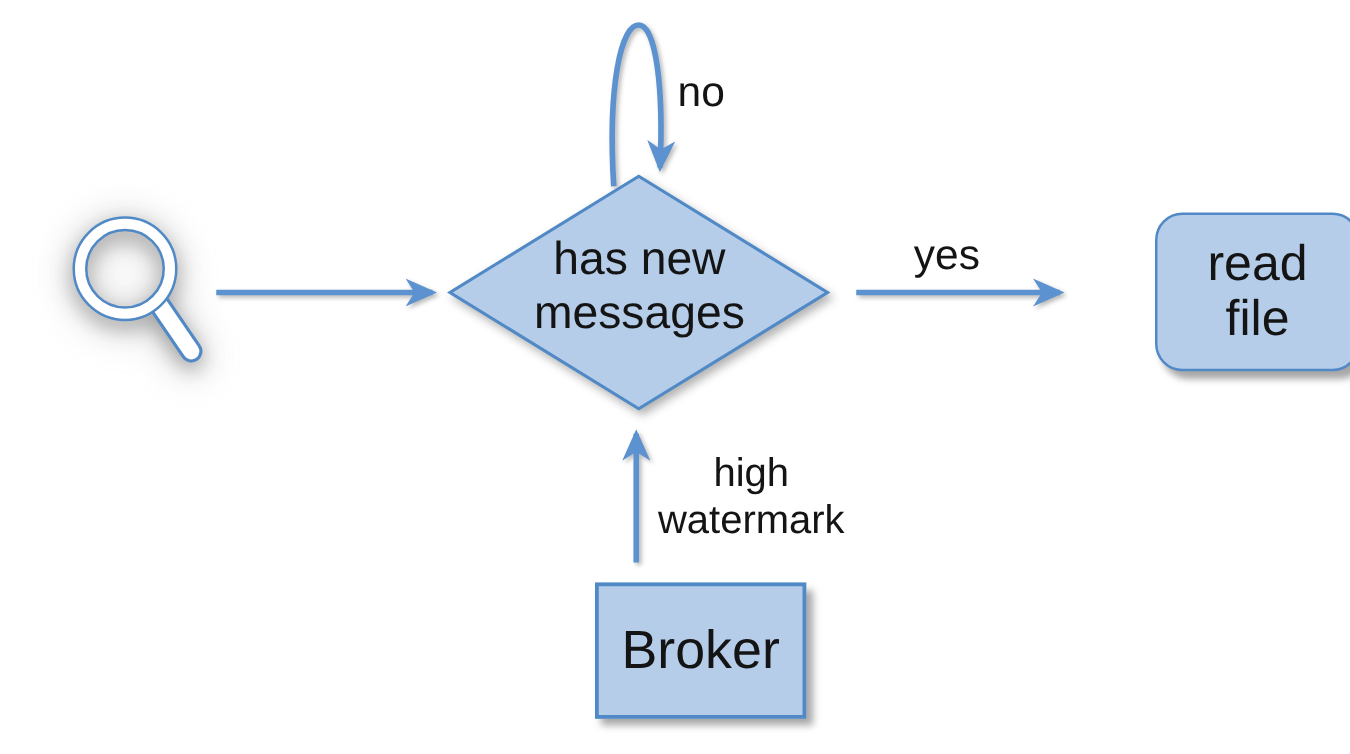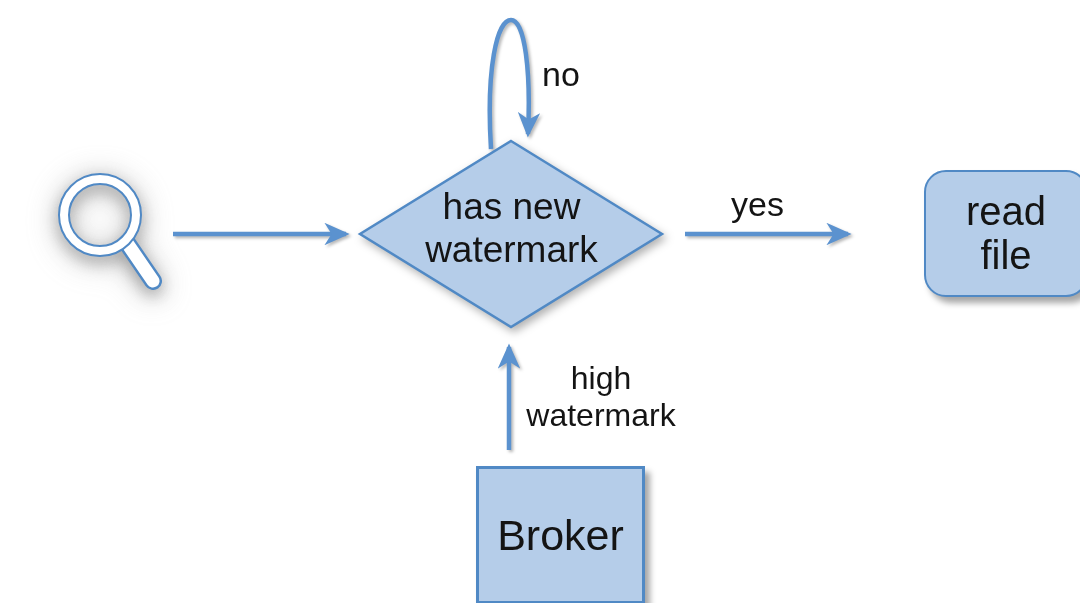--- a/index.html
+++ b/index.html
@@ -45,21 +45,21 @@
     text-align:center;
     margin-left:48px;
   }
   #read-file-box{
     left:876px;top:170px;width:164px;height:127px;
     border-radius:22px;border-width:2.5px;
     font-size:40px;line-height:1.08;
   }
   #read-file-box .wrap{width:114px;}
   #broker-box{
-    left:428px;top:466px;width:169px;height:138px;
+    left:428px;top:466px;width:169px;height:109px;
     font-size:43px;
   }
   
   .label{position:absolute;color:var(--text);}
   #decision-label{left:381px;top:186px;width:261px;text-align:center;font-size:37px;line-height:1.15;}
   #no-label{left:542px;top:55px;font-size:34px;text-align:right;}
   #yes-label{left:715px;top:185px;width:85px;text-align:center;font-size:34px;}
   #hw-label{left:509px;top:360px;width:184px;text-align:center;font-size:32px;line-height:1.17;}
 </style>
 </head>
@@ -84,21 +84,21 @@
     <g class="arrows">
       <line x1="173" y1="234" x2="346" y2="234" class="arrow-line" marker-end="url(#ah)"></line>
       <line x1="685" y1="234" x2="848" y2="234" class="arrow-line" marker-end="url(#ah)"></line>
       <line x1="509" y1="450" x2="509" y2="347" class="arrow-line" marker-end="url(#ah)"></line>
       <path d="M 491 149 C 486 68 497 20 511 20 C 525 20 531 72 528 134" class="arrow-line" marker-end="url(#ah)"></path>
     </g>
 
     <polygon points="511,141 662,234 511,327 360,234" class="diamond"></polygon>
   </svg>
 
-  <div class="label" id="decision-label">has new watermark</div>
+  <div class="label" id="decision-label">has new messages</div>
 
   <div class="label" id="no-label">no</div>
   <div class="label" id="yes-label">yes</div>
   <div class="label" id="hw-label">high watermark</div>
 
   <div class="node-box" id="read-file-box">
     <div class="wrap">read file</div>
   </div>
 
   <div class="node-box" id="broker-box">

